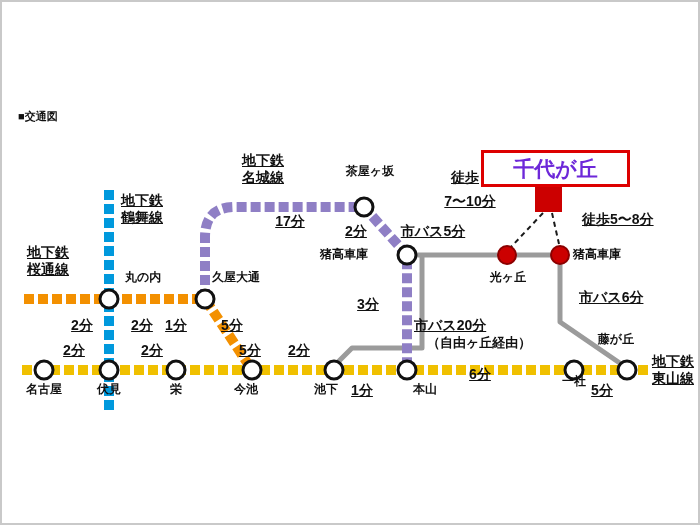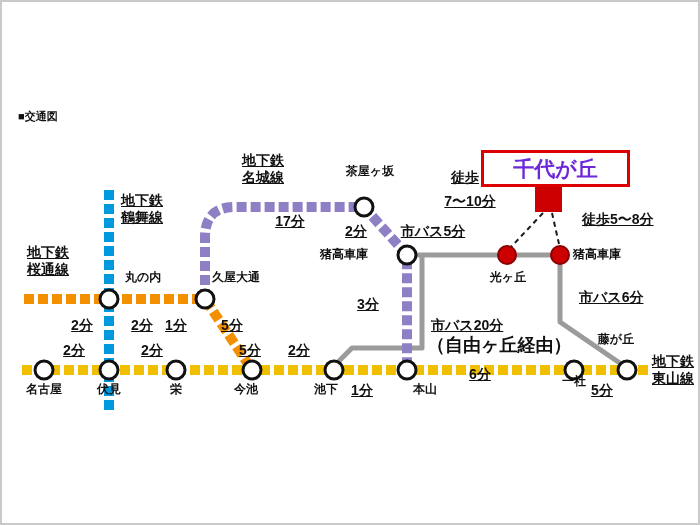--- a/index.html
+++ b/index.html
@@ -1,20 +1,20 @@
 <!DOCTYPE html>
 <html><head>
 <meta charset="utf-8">
 <style>
   html,body{margin:0;padding:0;background:#fff;}
   body{font-family:"Liberation Sans","DejaVu Sans",sans-serif;}
   .frame{position:relative;width:700px;height:525px;background:#fff;border:2px solid #c9c9c9;box-sizing:border-box;overflow:hidden;}
   svg{position:absolute;left:0;top:0;}
   .lbl{position:absolute;font-weight:bold;color:#111;white-space:nowrap;line-height:1.2;}
-  .s13{font-size:18px;}
+  .s13{font-size:13px;}
   .s14{font-size:14px;text-decoration:underline;}
   .s15{font-size:12px;}
   .c{transform:translateX(-50%);text-align:center;}
   .title{left:16px;top:108px;font-size:11px;}
   .dest{position:absolute;left:479px;top:111px;width:143px;height:31px;border:3px solid #dd0000;background:#fff;color:#6d28d9;display:flex;align-items:center;justify-content:center;font-size:21px;font-weight:bold;box-sizing:content-box;margin-top:37px;}
 </style>
 </head>
 <body>
 
 <div class="frame">
@@ -60,21 +60,21 @@
   <div class="lbl title">■交通図</div>
 
   <div class="dest">千代が丘</div>
 
   <div class="lbl s14 c" style="left:463px;top:167px">徒歩</div>
   <div class="lbl s14 c" style="left:468px;top:191px">7〜10分</div>
   <div class="lbl s14" style="left:580px;top:209px">徒歩5〜8分</div>
 
   <div class="lbl s14 c" style="left:431px;top:221px">市バス5分</div>
   <div class="lbl s14" style="left:577px;top:287px">市バス6分</div>
-  <div class="lbl s14" style="left:429px;top:315px">市バス20分</div>
+  <div class="lbl s14" style="left:412px;top:315px">市バス20分</div>
   <div class="lbl s13" style="left:425px;top:333px">（自由ヶ丘経由）</div>
 
   <div class="lbl s14" style="left:119px;top:190px">
     <div>地下鉄</div>
     <div>鶴舞線</div>
   </div>
   <div class="lbl s14" style="left:25px;top:242px">
     <div>地下鉄</div>
     <div>桜通線</div>
   </div>

